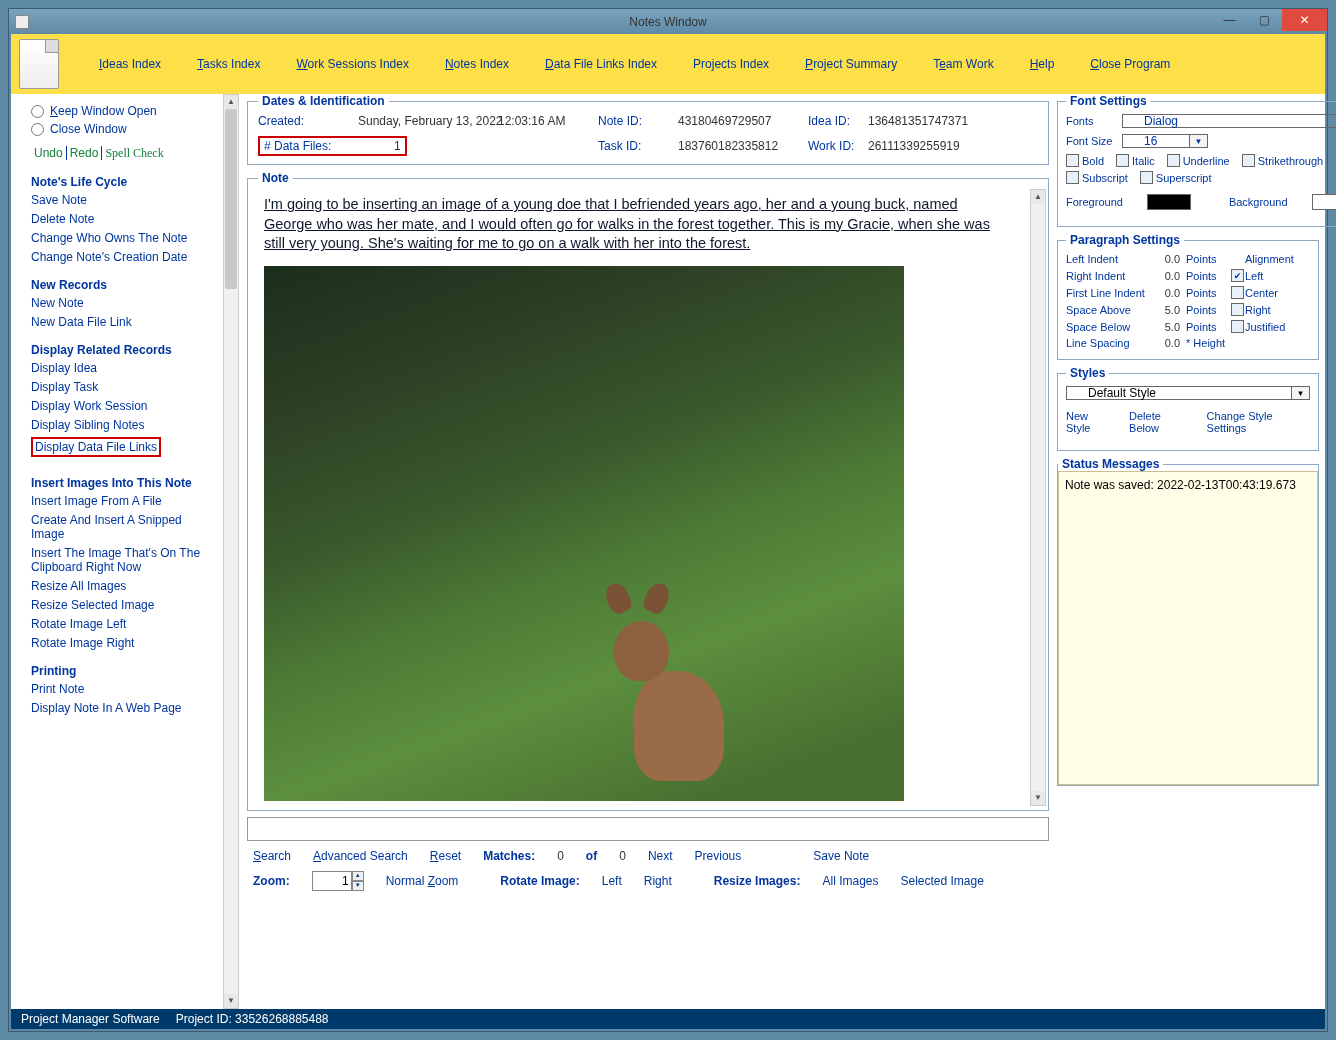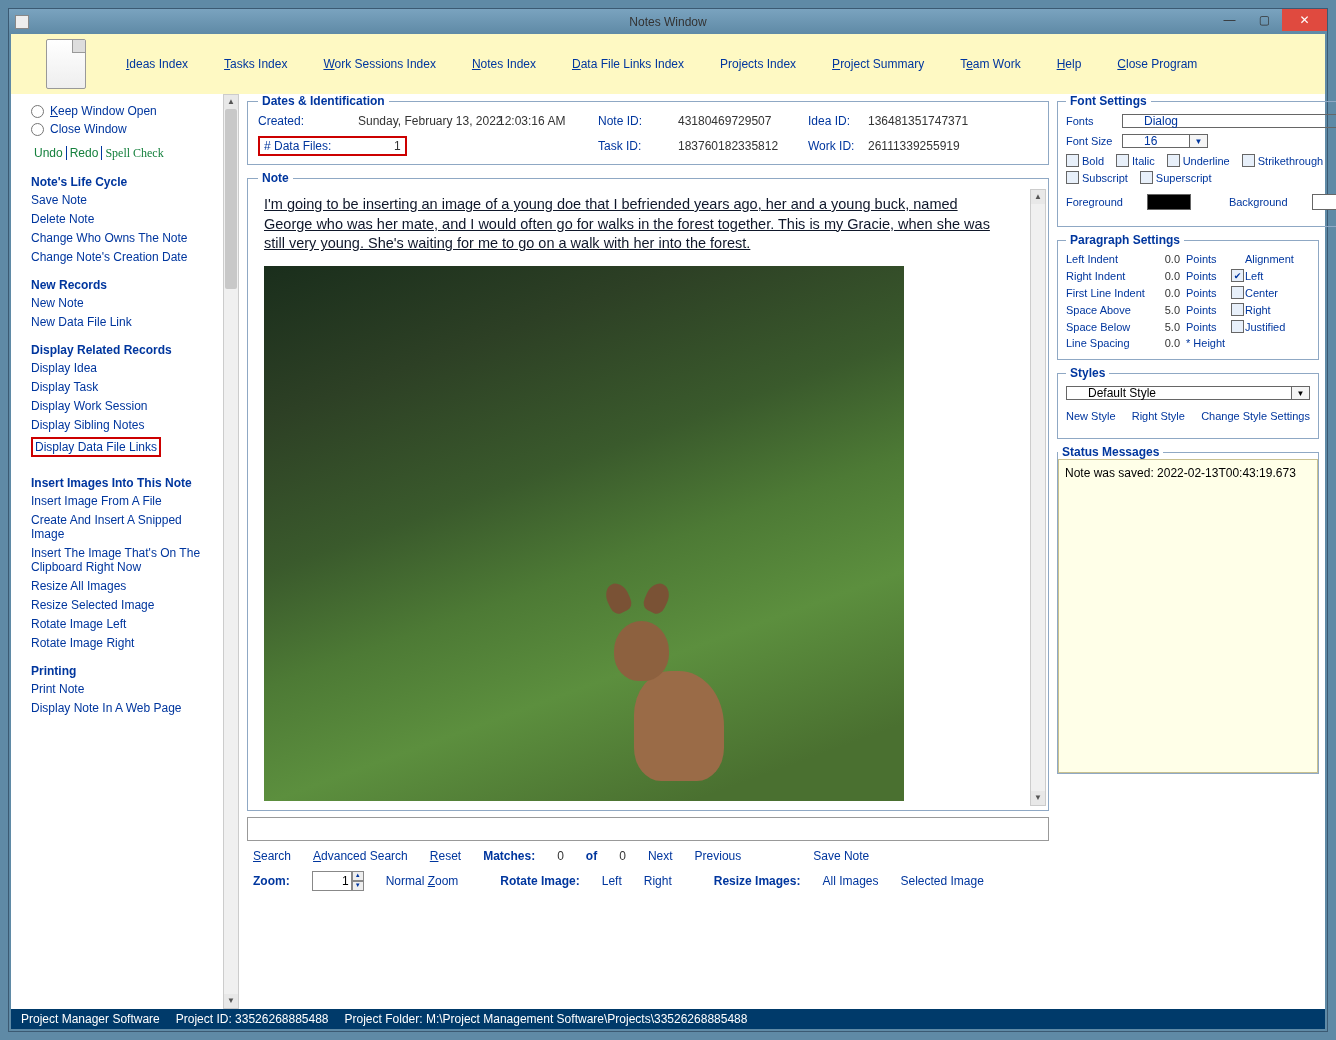--- a/index.html
+++ b/index.html
@@ -5,21 +5,21 @@
 * { box-sizing: border-box; margin: 0; padding: 0; font-family: Tahoma, Arial, sans-serif; }
 body { background: #5f8aa6; width: 1336px; height: 1040px; overflow: hidden; }
 .window { position: absolute; left: 8px; top: 8px; right: 8px; bottom: 8px; background: #5f8aa6; border: 1px solid #3b5a73; }
 .titlebar { height: 25px; background: linear-gradient(#7aa3bf, #5f8aa6); display: flex; align-items: center; position: relative; }
 .titlebar-icon { width: 14px; height: 14px; margin-left: 6px; background: #eee; border: 1px solid #888; }
 .titlebar-title { position: absolute; left: 50%; transform: translateX(-50%); font-size: 12px; color: #333; }
 .titlebar-buttons { position: absolute; right: 0; top: 0; display: flex; }
 .tb-btn { width: 35px; height: 22px; display: flex; align-items: center; justify-content: center; font-size: 12px; color: #333; }
 .tb-close { background: #e04a3f; color: #fff; width: 45px; }
 .content { position: absolute; top: 25px; left: 2px; right: 2px; bottom: 2px; background: #fff; }
-.menubar { height: 60px; background: #fef9c3; border-bottom: 0; display: flex; align-items: center; padding-left: 35px; }
+.menubar { height: 60px; background: #fde047; border-bottom: 0; display: flex; align-items: center; padding-left: 8px; }
 .doc-icon { width: 40px; height: 50px; background: linear-gradient(#fff, #eee); border: 1px solid #999; border-radius: 2px; position: relative; margin-right: 40px; }
 .doc-icon::before { content: ''; position: absolute; right: 0; top: 0; width: 12px; height: 12px; background: #ddd; border-left: 1px solid #999; border-bottom: 1px solid #999; }
 .menu-item { font-size: 12px; color: #00369e; margin-right: 36px; cursor: pointer; }
 .menu-item .u { text-decoration: underline; }
 .body-row { display: flex; height: calc(100% - 80px); }
 .sidebar { width: 212px; padding: 10px 6px 10px 20px; font-size: 12px; }
 .sb-scroll { width: 16px; background: #f0f0f0; border: 1px solid #ccc; position: relative; }
 .sb-thumb { position: absolute; left: 1px; right: 1px; top: 14px; height: 180px; background: #c8c8c8; border-radius: 2px; }
 .sb-arrow { position: absolute; left: 0; right: 0; height: 14px; background: #e8e8e8; font-size: 8px; text-align: center; line-height: 14px; color: #555; }
 .radio-row { display: flex; align-items: center; margin-bottom: 4px; }
@@ -301,31 +301,30 @@
         </fieldset>
 
         <fieldset>
           <legend>Styles</legend>
           <div class="combo">
               <span>Default Style</span>
               <div class="combo-arrow">▼</div>
             </div>
           <div class="fs-row" style="margin-top:10px;gap:16px;justify-content:space-between;">
             <span>New Style</span>
-            <span>Right Style</span>
+            <span>Delete Below</span>
             <span>Change Style Settings</span>
           </div>
         </fieldset>
 
         <fieldset style="padding:0;">
           <legend>Status Messages</legend>
           <div class="status-box"><span>Note was saved:  2022-02-13T00:43:19.673</span></div>
         </fieldset>
       </div>
     </div>
 
     <div class="statusbar">
       <span>Project Manager Software</span>
       <span><span>Project ID:</span><span> 33526268885488</span></span>
-      <span><span>Project Folder:</span><span> M:\Project Management Software\Projects\33526268885488</span></span>
     </div>
   </div>
 </div>
 
 </body></html>

